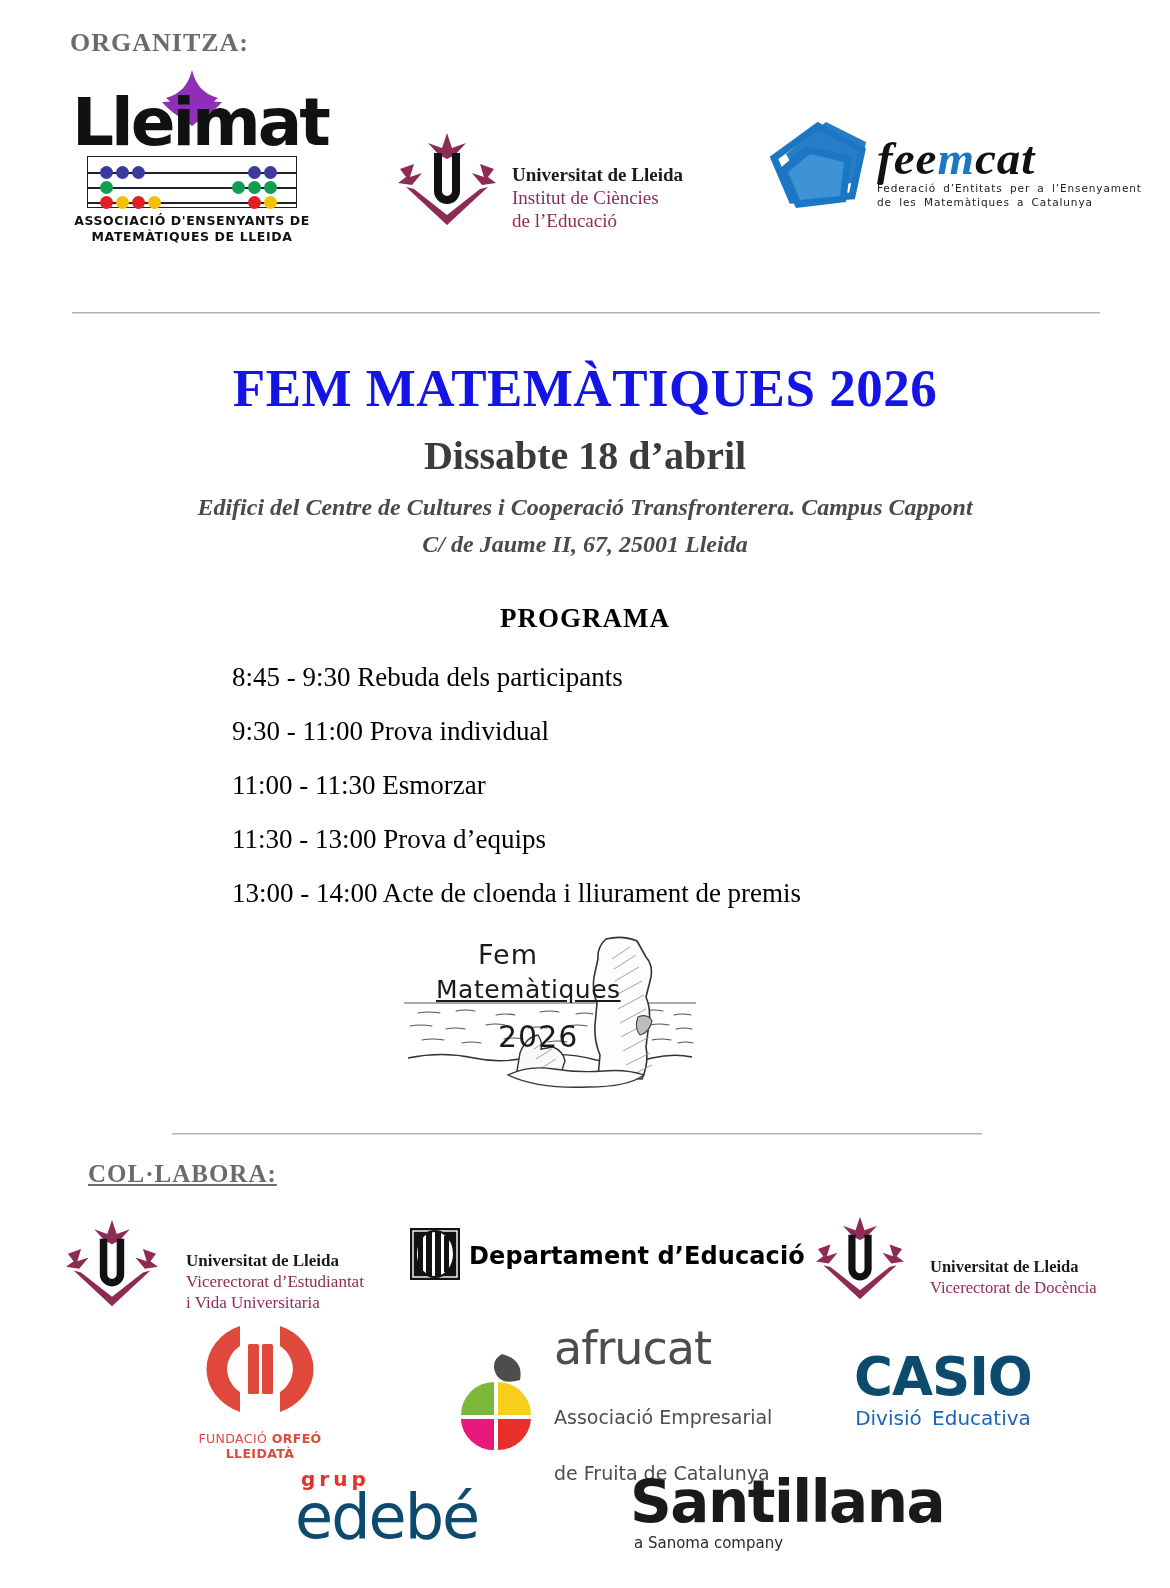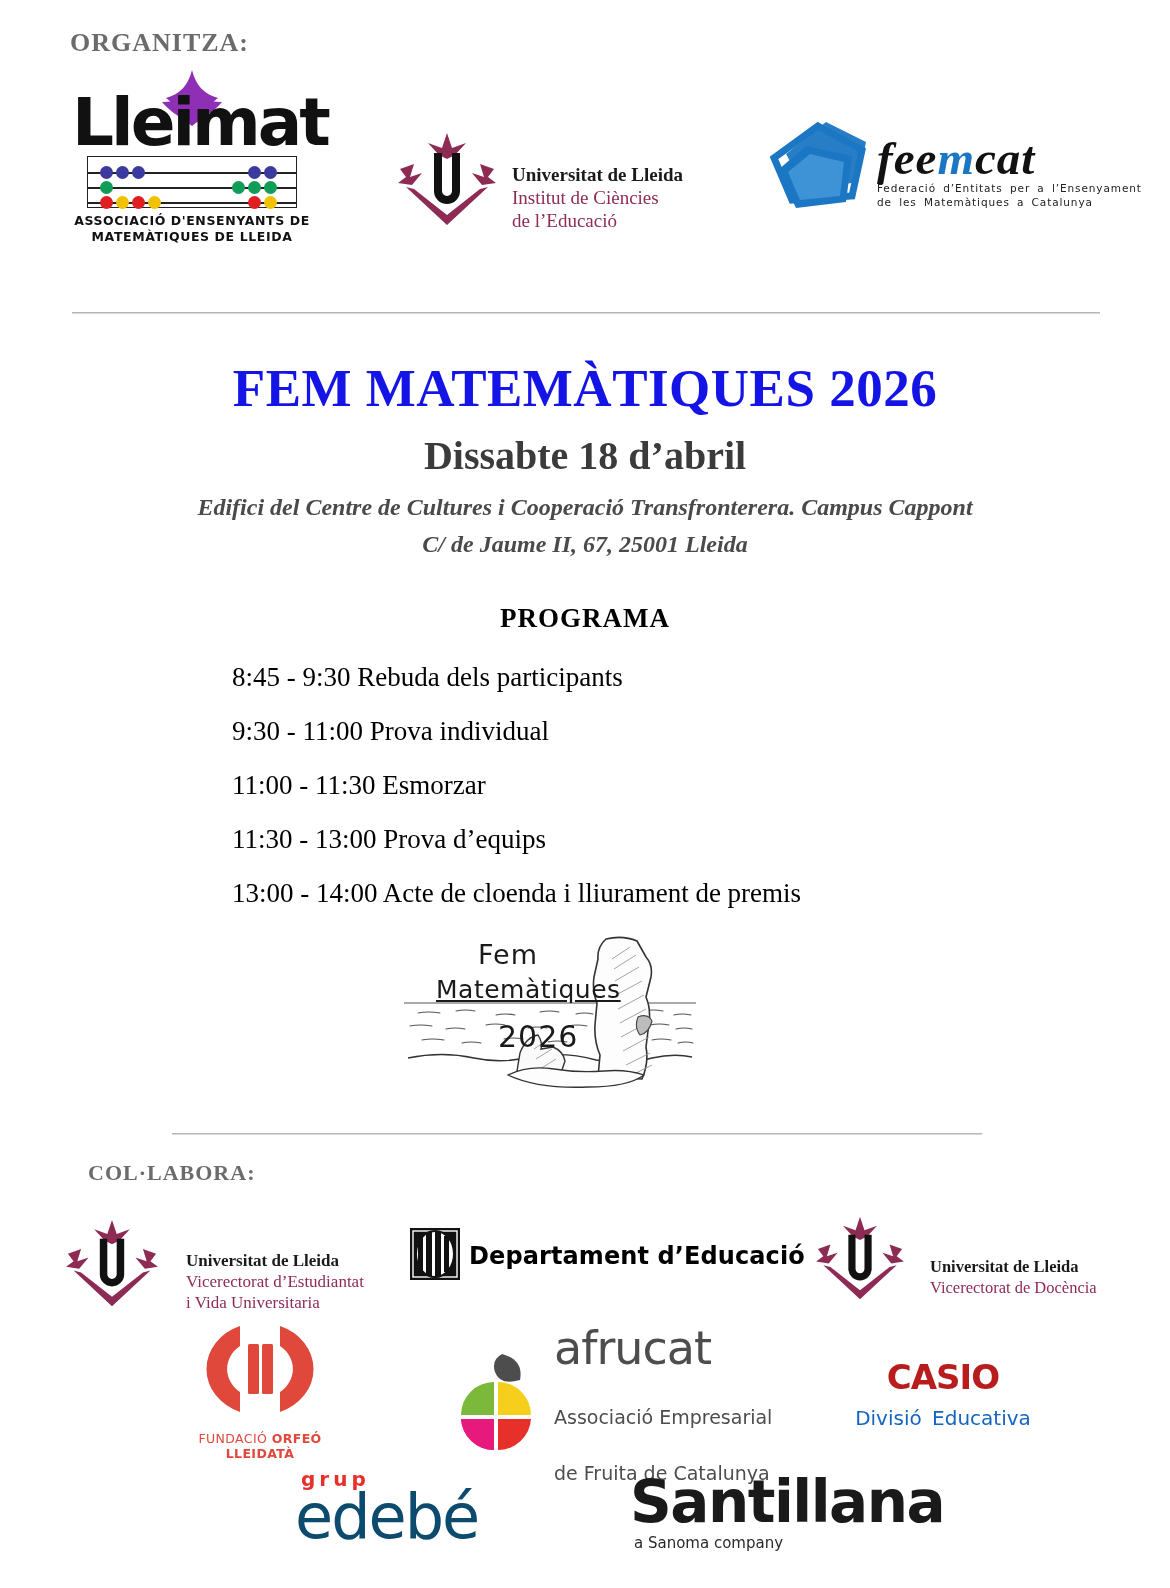--- a/index.html
+++ b/index.html
@@ -174,23 +174,24 @@
     font-family: "DejaVu Sans", sans-serif;
     color: #1a1a1a;
     white-space: nowrap;
   }
 
   
   #collabora-label {
     left: 88px; top: 1160px;
     font-family: "Liberation Serif", serif;
     font-weight: bold;
-    font-size: 22px;
+    font-size: 25px;
     letter-spacing: 1px;
     color: #6b6b6b;
+    text-decoration: underline;
   }
 
   #logo-udl-estudiantat { left: 48px; top: 1212px; }
   #logo-udl-estudiantat .udl-text { font-size: 17px; line-height: 21px; }
   #logo-udl-docencia { left: 800px; top: 1215px; }
   #logo-udl-docencia .udl-text { font-size: 16.5px; line-height: 21px; }
 
   
   #logo-generalitat { left: 410px; top: 1228px; }
   .gen-mark { display: inline-block; vertical-align: middle; }
@@ -233,23 +234,23 @@
     font-size: 19px; line-height: 20px;
     color: #4d4d4d;
     margin-top: 36px;
   }
 
   
   #logo-casio { left: 828px; top: 1352px; width: 230px; text-align: center; }
   .casio-word {
     font-family: "DejaVu Sans", sans-serif;
     font-weight: bold;
-    font-size: 34px; line-height: 50px;
+    font-size: 53px; line-height: 50px;
     letter-spacing: -1px;
-    color: #b91c1c;
+    color: #0c4a6e;
   }
   .casio-tag {
     margin-top: 4px;
     font-family: "DejaVu Sans", sans-serif;
     font-size: 20px; line-height: 24px;
     color: #1565c0;
     word-spacing: 4px;
   }
 
   

